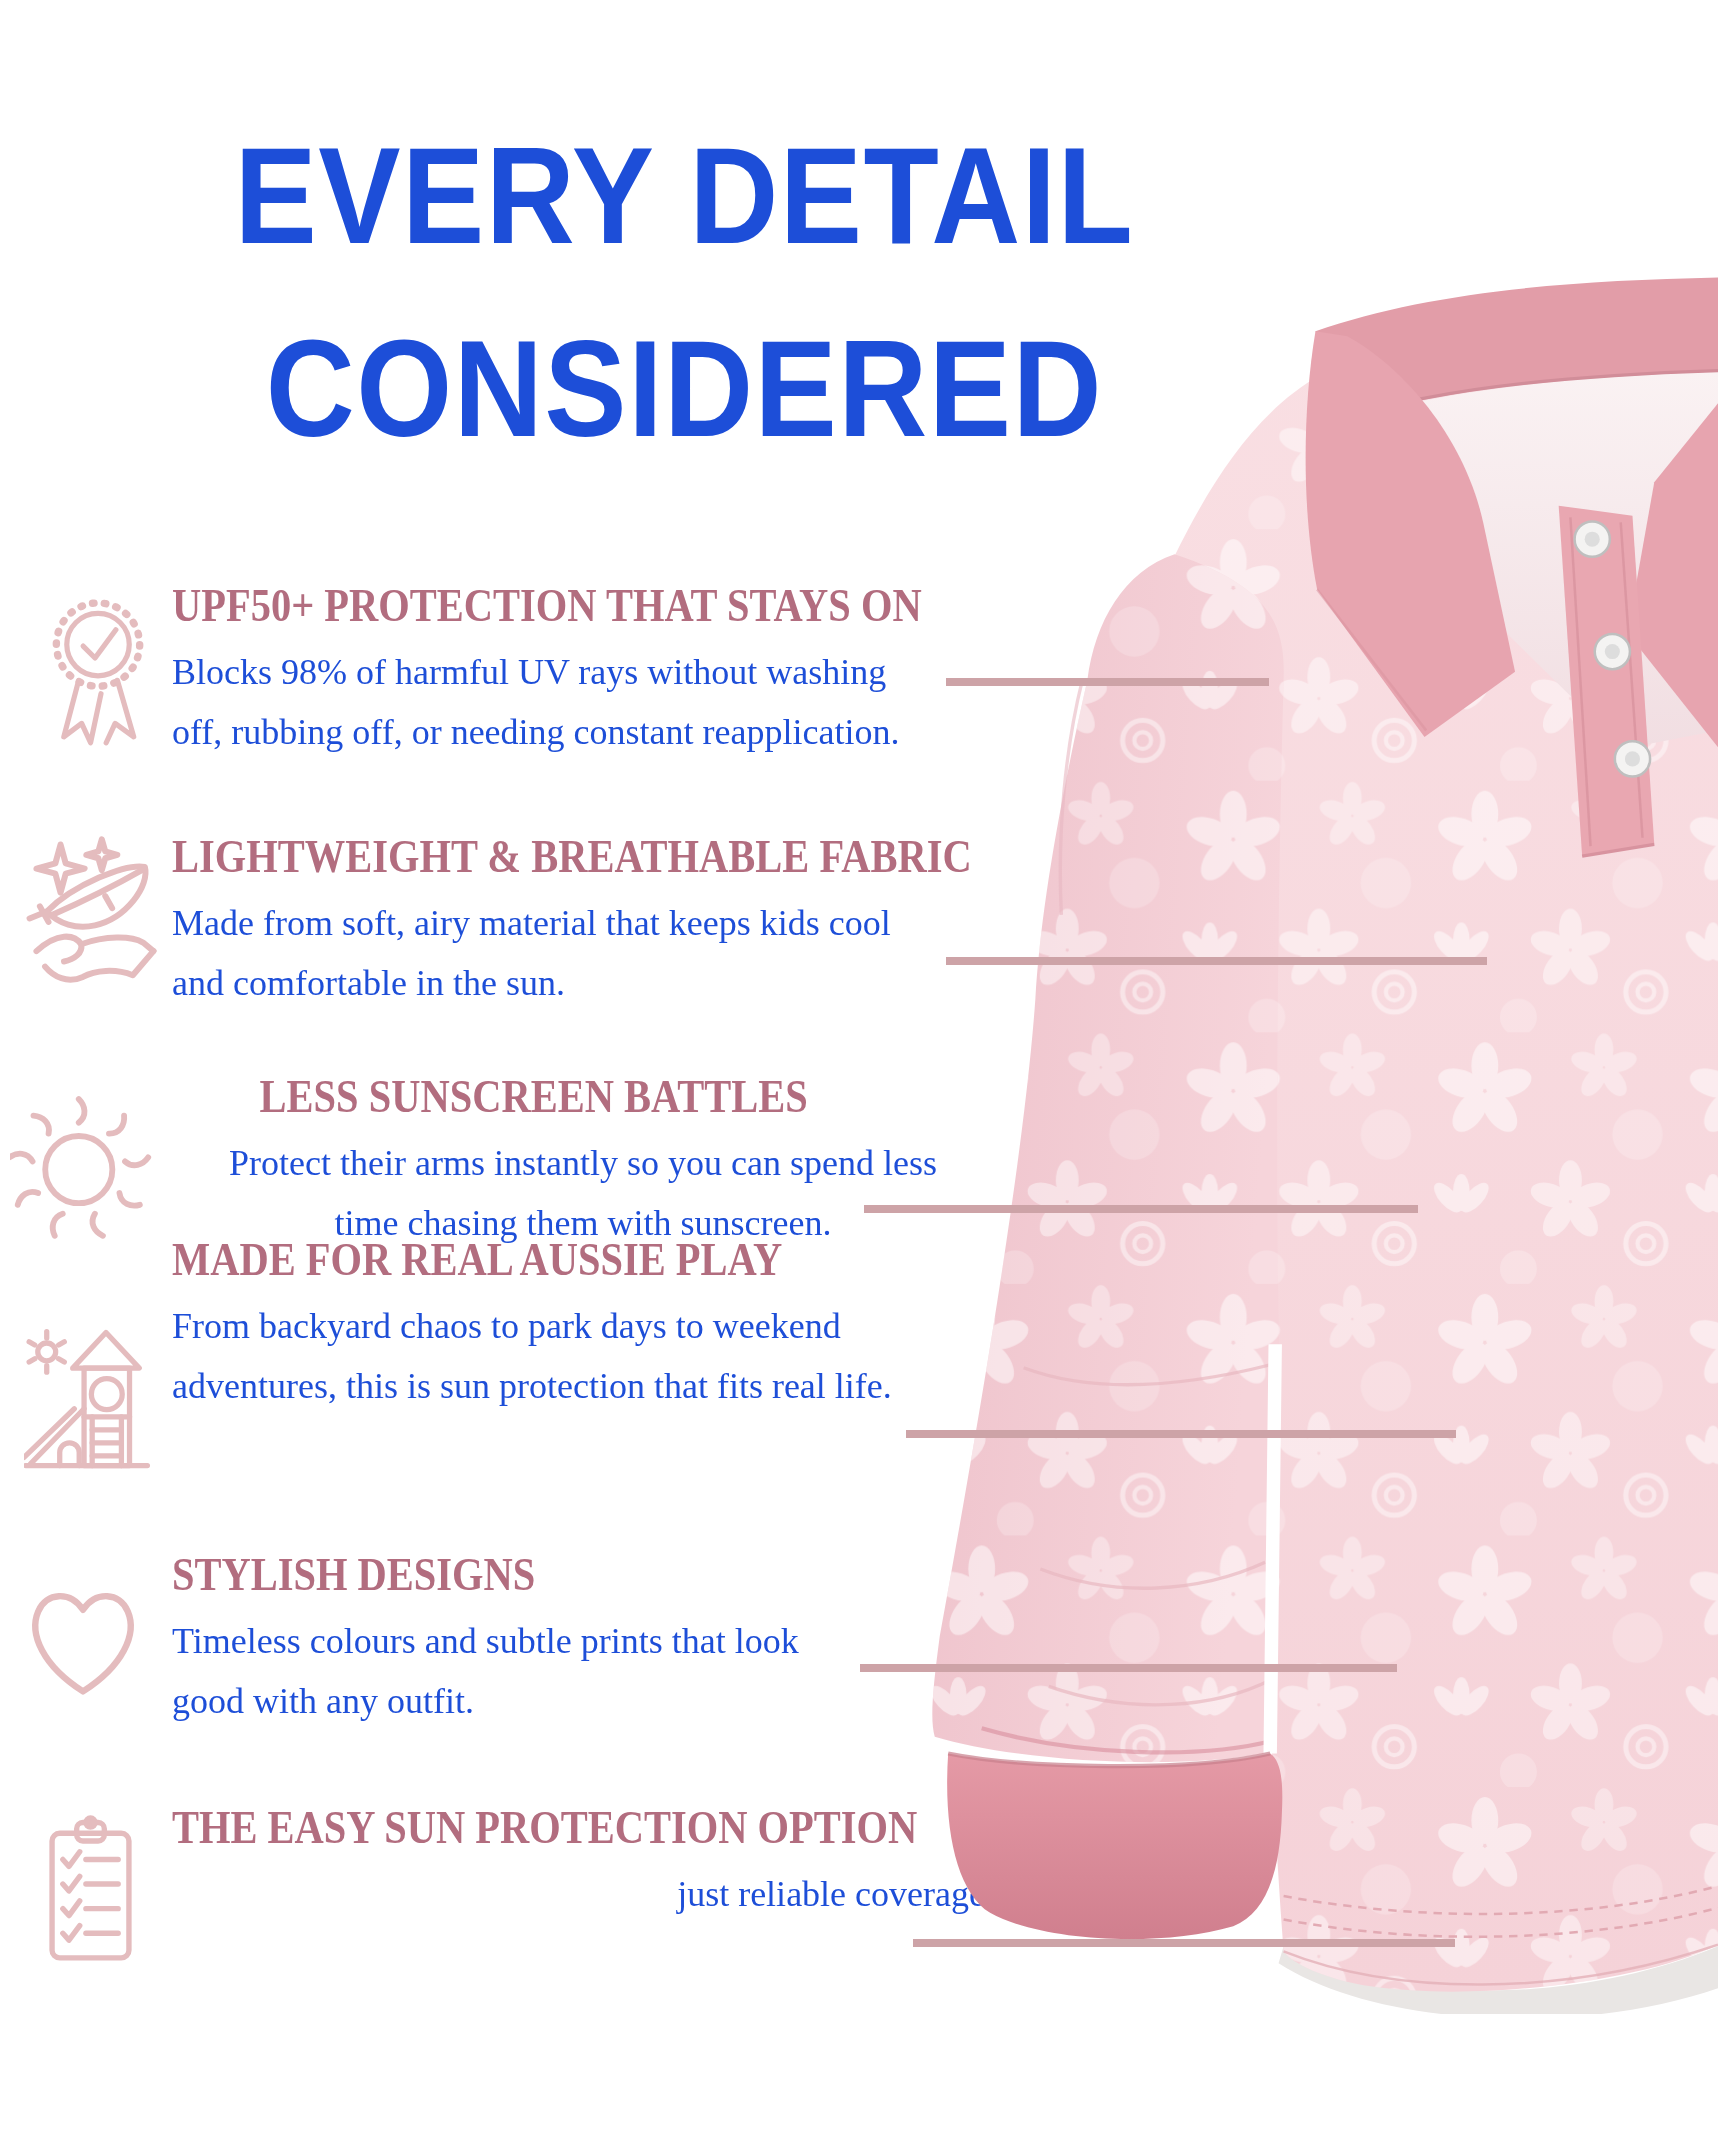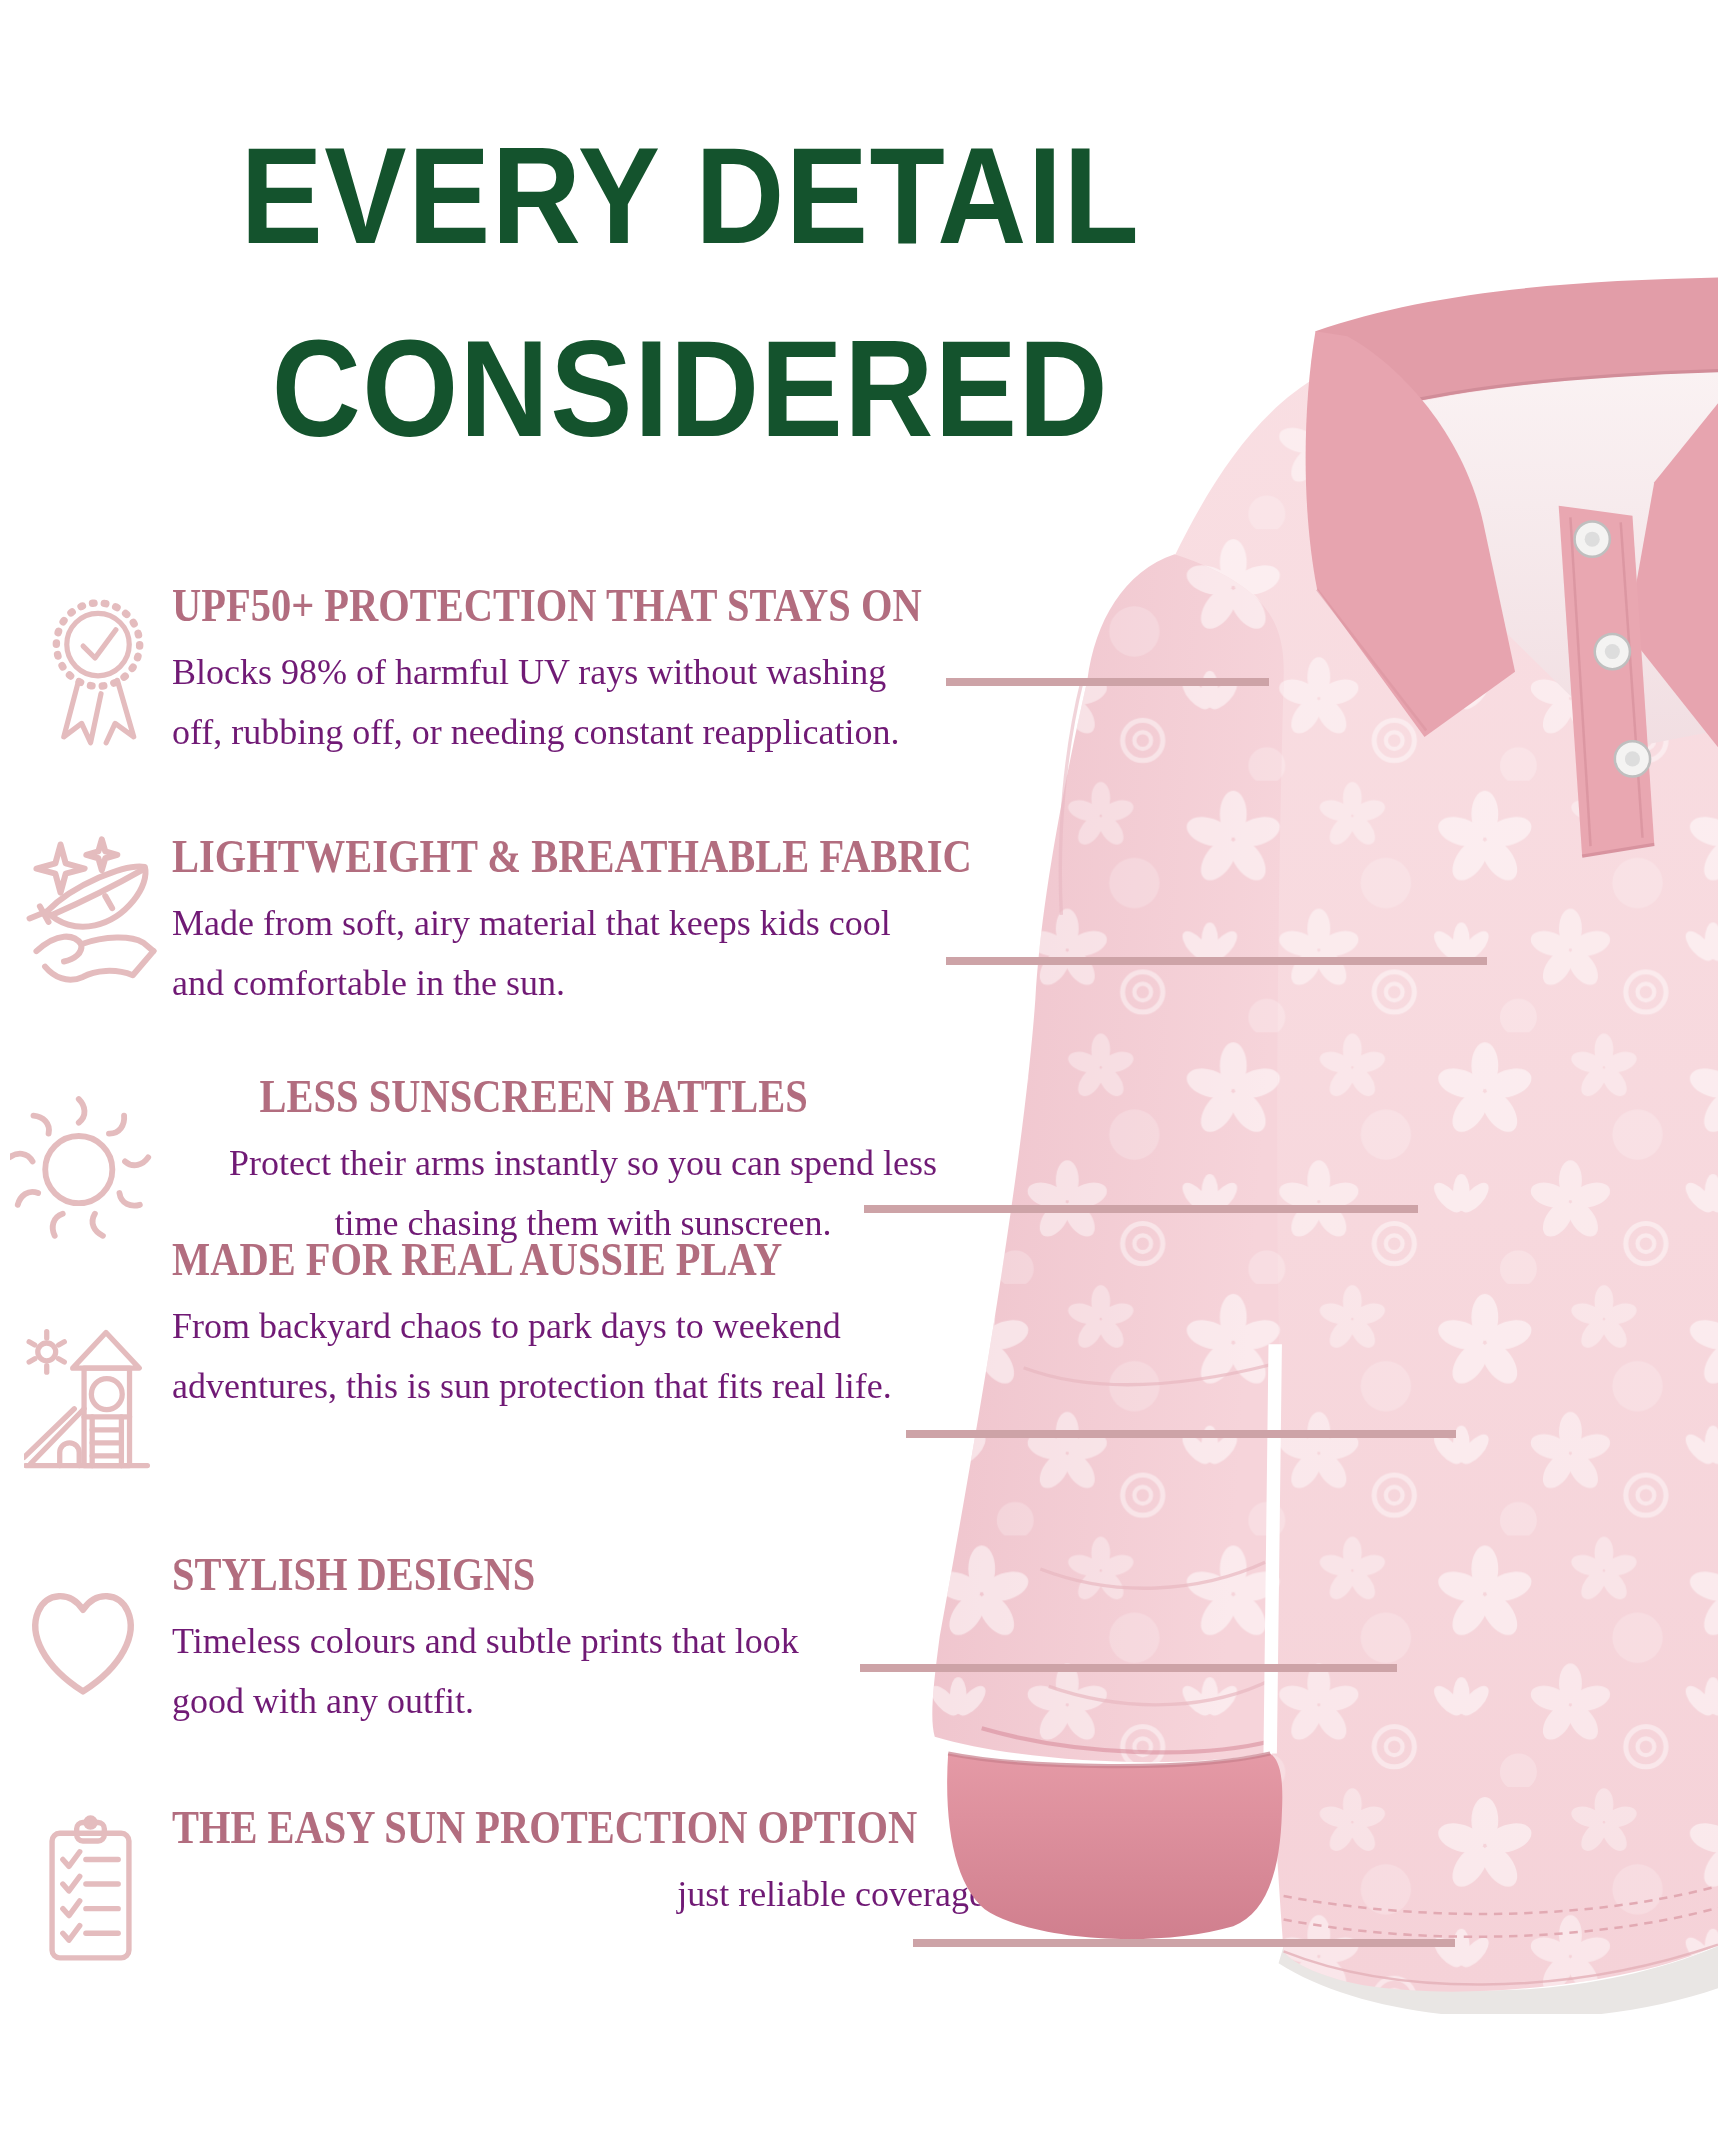--- a/index.html
+++ b/index.html
@@ -4,33 +4,32 @@
 <style>
   html,body{margin:0;padding:0;}
   body{
     width:1718px;height:2148px;background:#ffffff;position:relative;overflow:hidden;
     font-family:"Liberation Sans", sans-serif;
   }
   .page{position:absolute;inset:0;}
   
   .title{
     position:absolute;left:0;top:99px;width:1369px;text-align:center;
-    color:#14532d;font-weight:bold;line-height:193px;font-size:137px;
+    color:#1d4ed8;font-weight:bold;line-height:193px;font-size:137px;
     letter-spacing:1.7px;
-    padding-left:6px;
   }
   .title .tline{transform:scaleX(.9);transform-origin:50% 50%;white-space:nowrap;}
   
   .feature{position:absolute;left:172px;width:822px;font-family:Liberation Serif, serif;}
   .feature h2{
     margin:0 0 10px 0;font-size:46px;line-height:52px;font-weight:bold;color:#b26d7f;
     white-space:nowrap;transform:scaleX(.88);transform-origin:0 50%;letter-spacing:0;
   }
   .feature .bline{
-    font-size:36px;line-height:60px;color:#701a75;white-space:nowrap;letter-spacing:0;
+    font-size:36px;line-height:60px;color:#1d4ed8;white-space:nowrap;letter-spacing:0;
   }
   .icon{position:absolute;}
   .icon svg{display:block;}
   
   .connector{position:absolute;height:7.6px;background:#cda3a7;z-index:6;}
   
   .shirt{position:absolute;left:923px;top:277px;width:795px;height:1737px;z-index:2;}
 </style>
 </head>
 <body>

